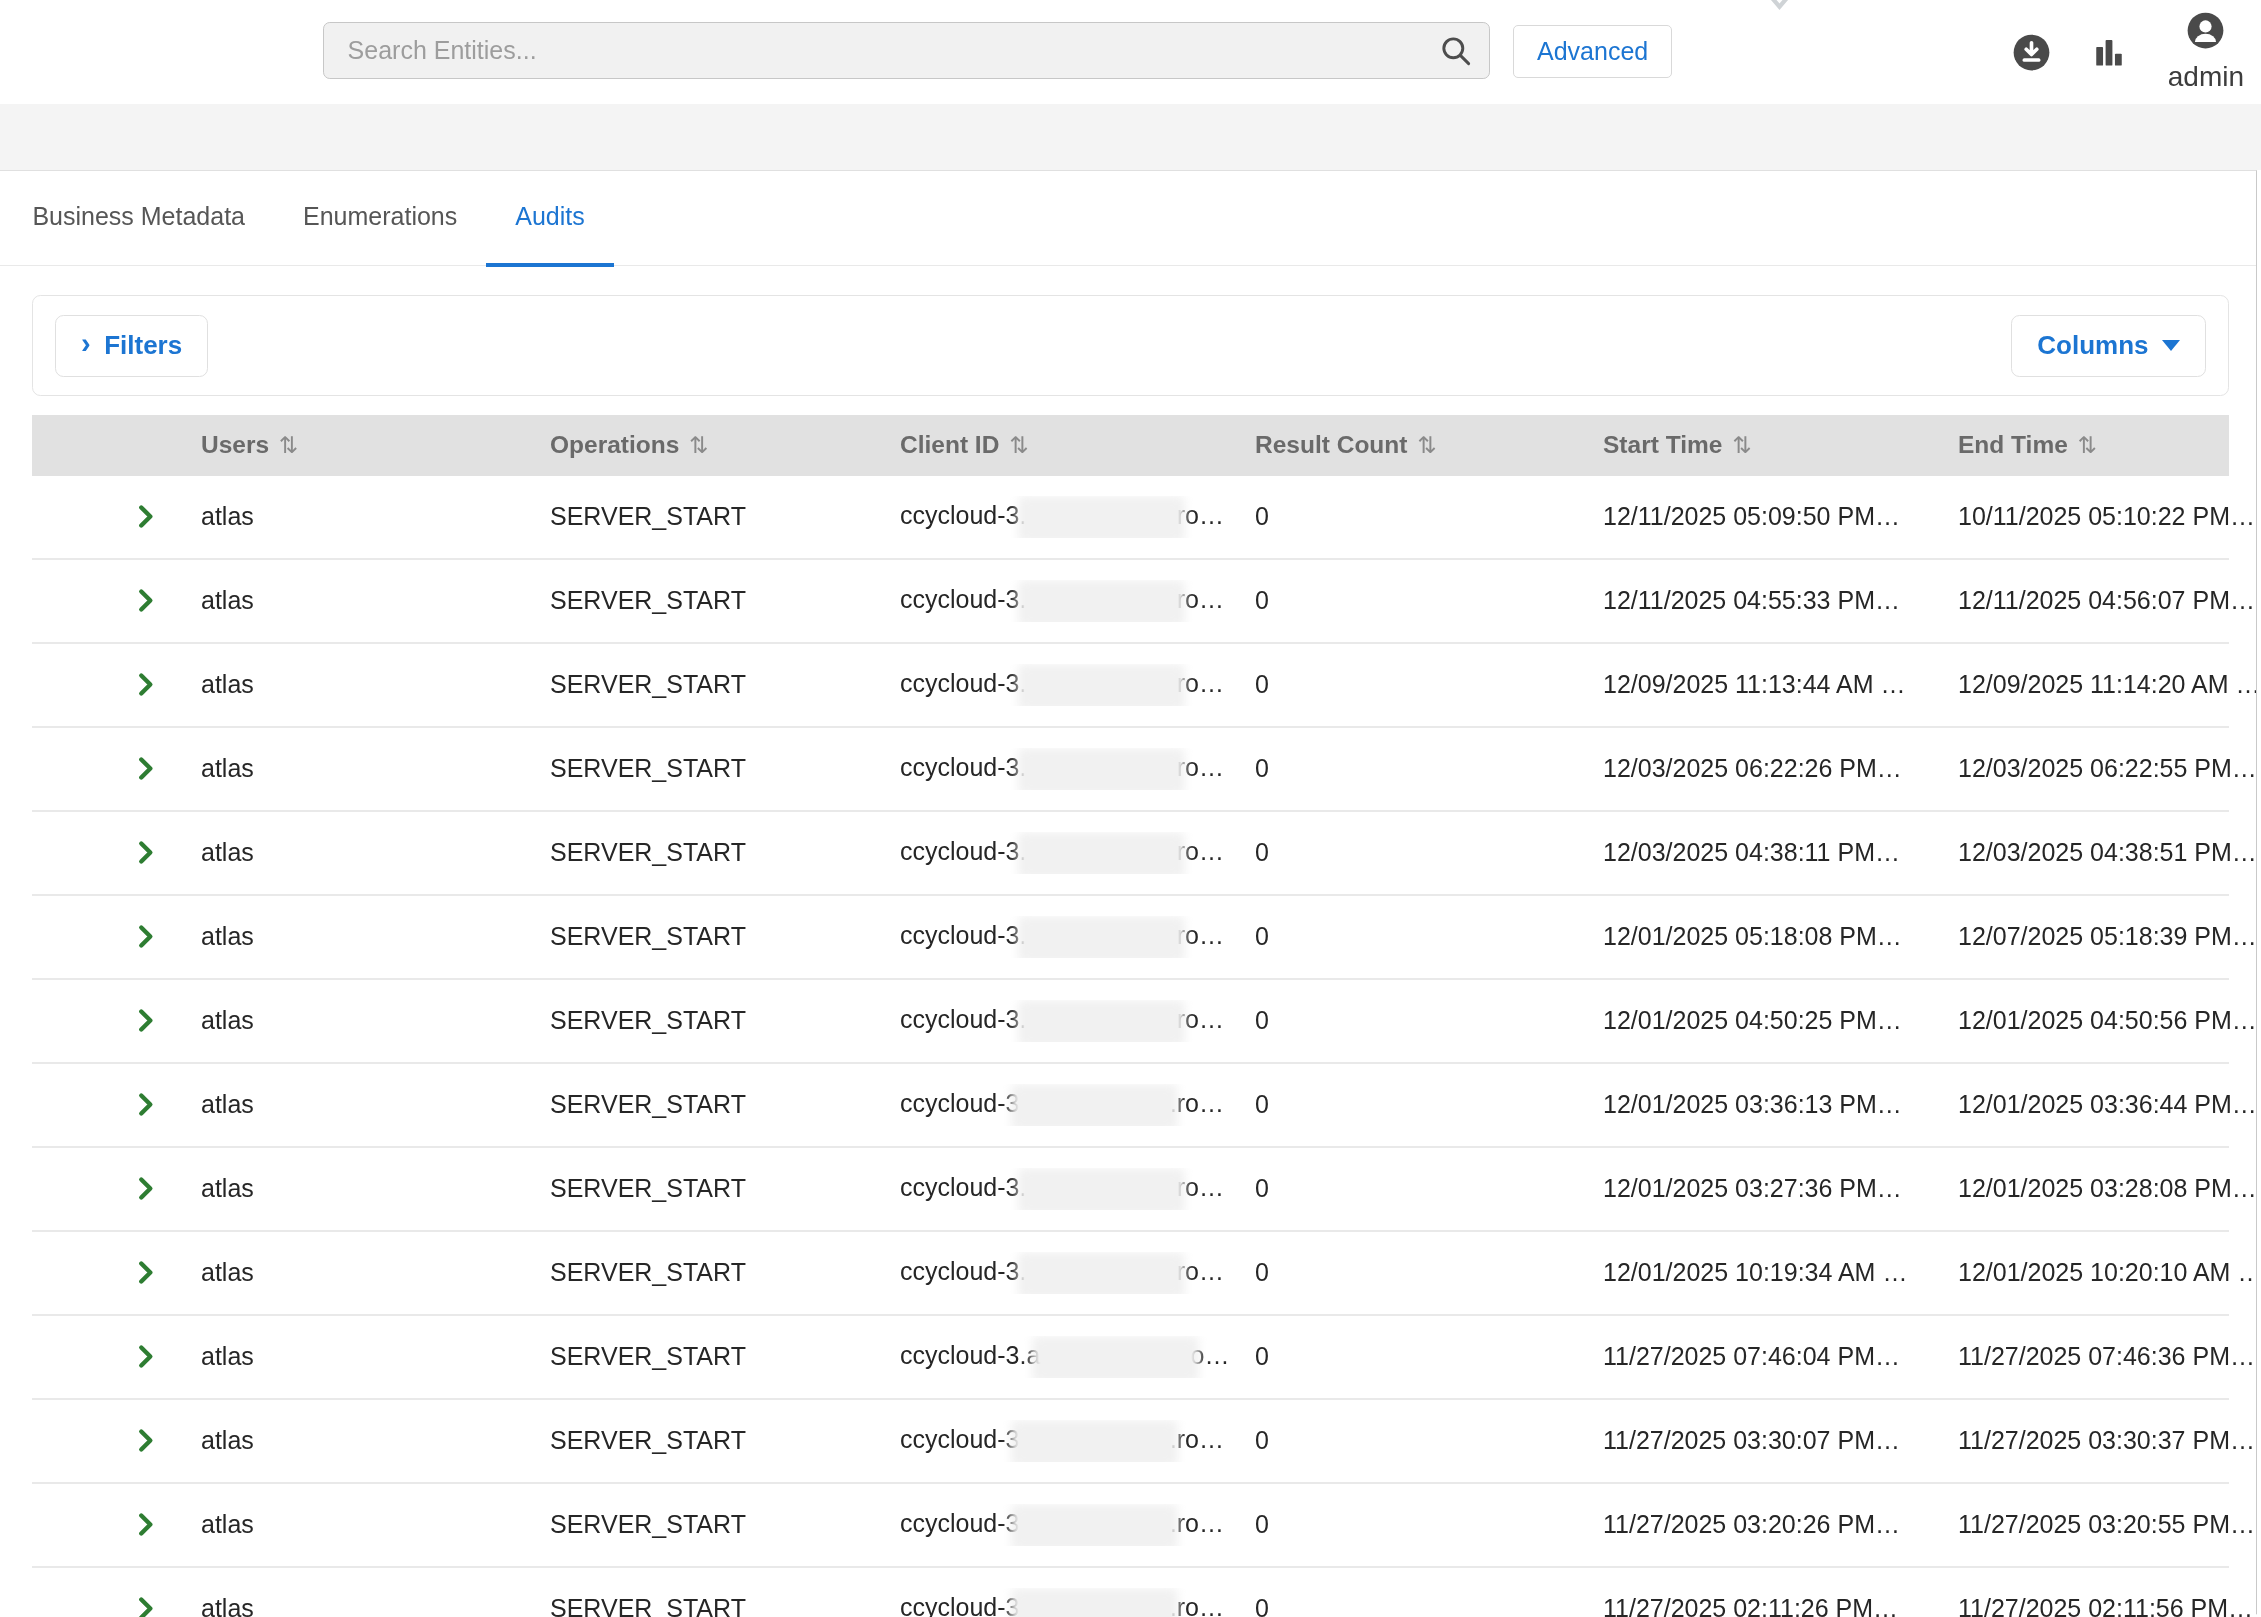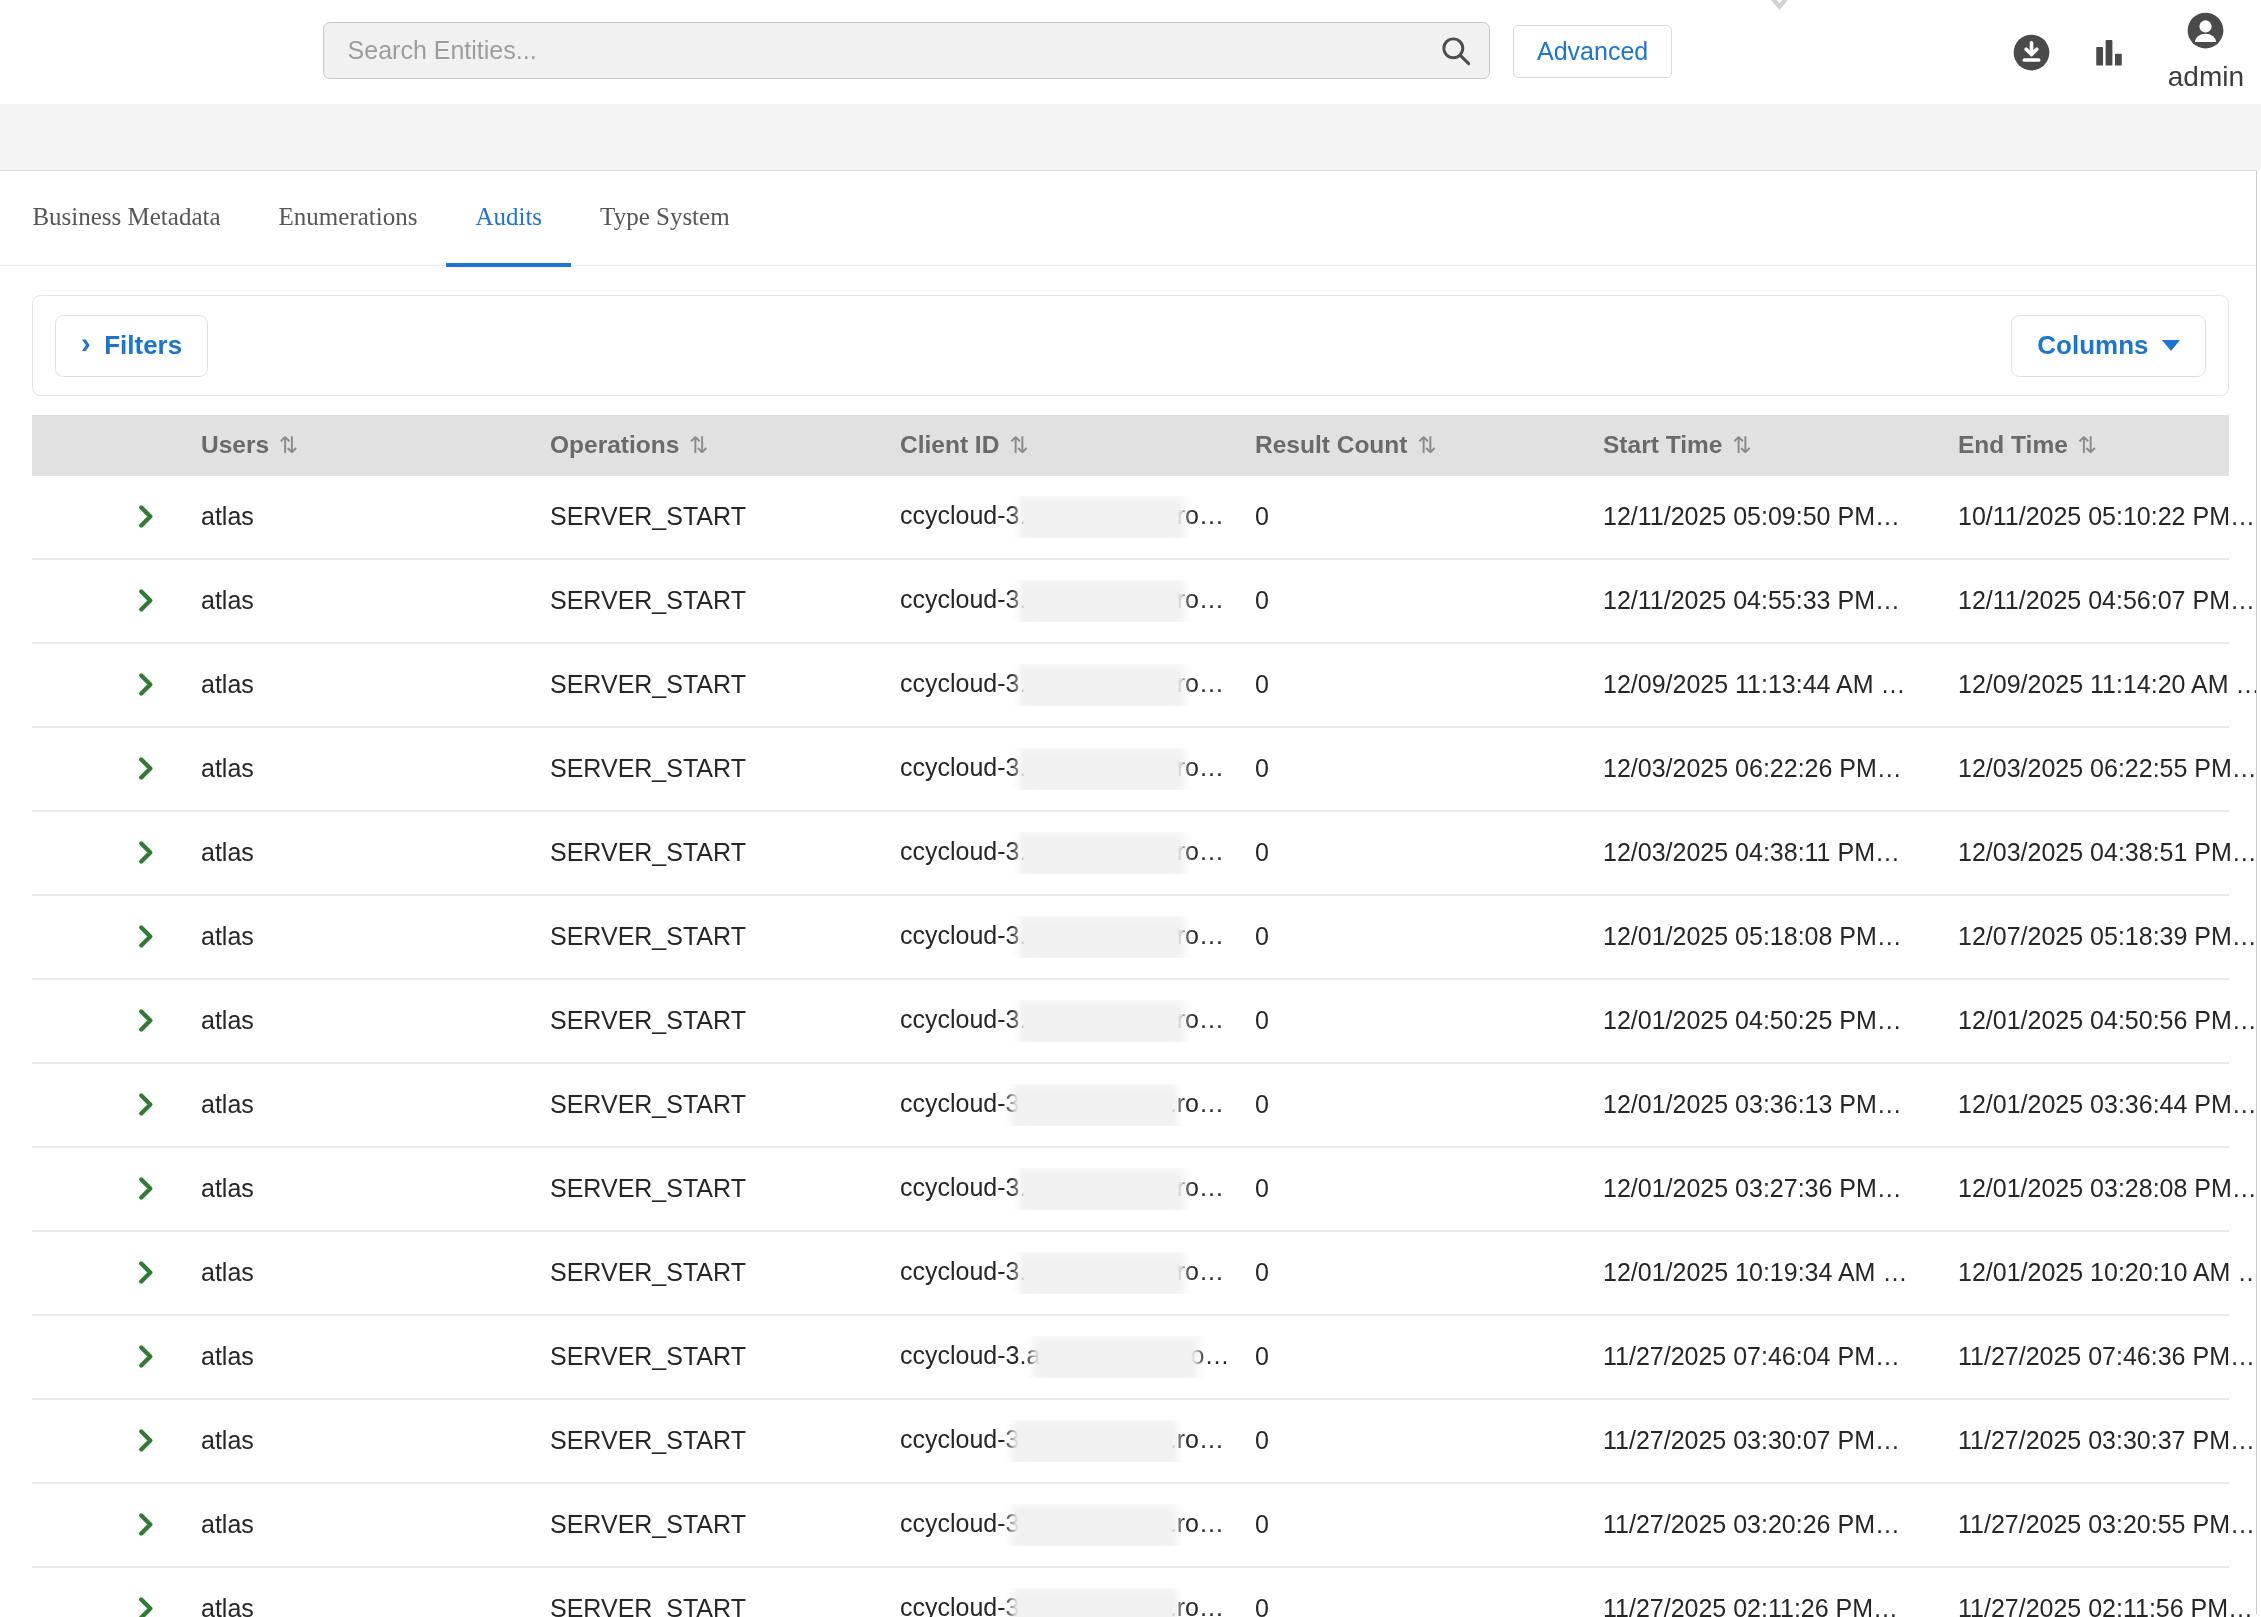--- a/index.html
+++ b/index.html
@@ -28,21 +28,21 @@
 
   
   .gray-band { height:66px; background:#f4f4f4; }
   .panel { position:relative; width:2257px; height:1448px; background:#fff;
     border-top:0.8px solid #e0e0e0; border-right:0.8px solid #c9c9c9; overflow:hidden; }
 
   
   .tabs { display:flex; align-items:stretch; height:95px; border-bottom:1.7px solid #e9e9e9;
     padding-left:3.4px; }
   .tab { display:flex; align-items:center; padding:0 29px; font-size:25px; color:#565656;
-    cursor:pointer; border-bottom:4.2px solid transparent; margin-bottom:-1.7px;font-family:Liberation Serif, serif; }
+    cursor:pointer; border-bottom:4.2px solid transparent; margin-bottom:-1.7px; }
   .tab.active { color:var(--accent); border-bottom-color:var(--accent); }
 
   
   .filters-card { width:2197px; height:101px; margin:29px 0 0 32px; border:1.7px solid #e4e4e4;
     border-radius:8.4px; display:flex; align-items:center; justify-content:space-between;
     padding:0 22px; background:#fff; }
   .pill-btn { display:flex; align-items:center; gap:13.5px; height:62px; padding:0 25px;
     background:#fff; border:1.7px solid #e0e0e0; border-radius:8.4px; font-size:26px;
     font-weight:bold; color:var(--accent); font-family:inherit; cursor:pointer; }
   .pill-btn .chev { font-size:29px; font-weight:bold; line-height:1; transform:translateY(-1.7px); }
@@ -115,21 +115,20 @@
   </header>
 
   <div class="gray-band"></div>
 
   <main class="panel">
 
     <nav class="tabs" id="tabs">
         <div class="tab">Business Metadata</div>
         <div class="tab">Enumerations</div>
         <div class="tab active">Audits</div>
-        <div class="tab">Type System</div>
       </nav>
 
     <div class="filters-card">
       <button class="pill-btn">
         <span class="chev">›</span>
         <span>Filters</span>
       </button>
       <button class="pill-btn">
         <span>Columns</span>
         <span class="caret-down"></span>

